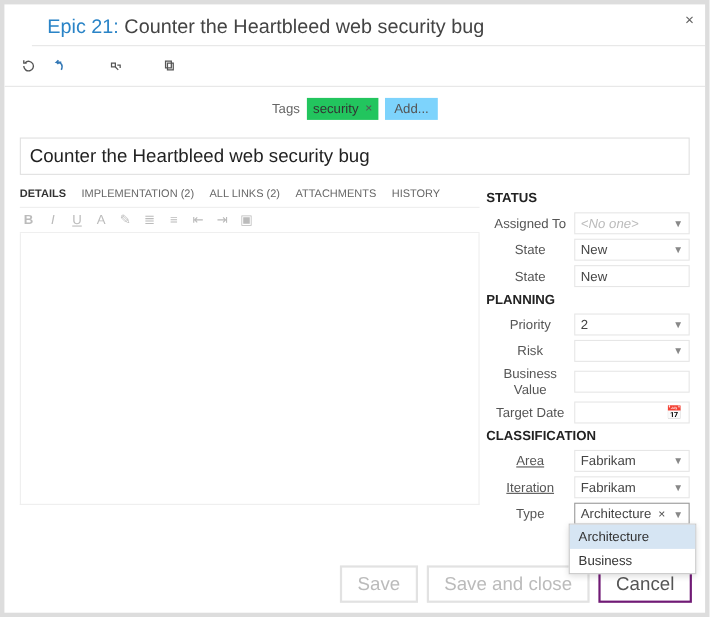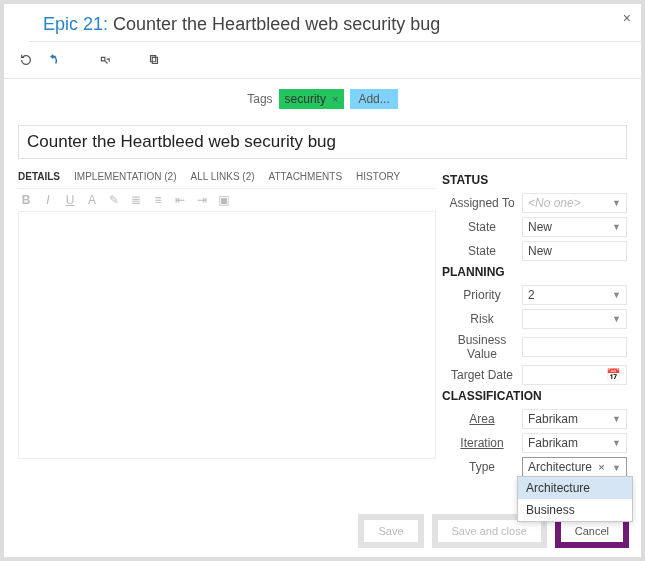--- a/index.html
+++ b/index.html
@@ -31,21 +31,21 @@
   .field-label.ul { text-decoration: underline; }
   .field-val { flex: 1; border: 1px solid #e6e6e6; background: #fff; padding: 2px 5px; height: 20px; display: flex; align-items: center; justify-content: space-between; color: #444; position: relative; }
   .placeholder { color: #bbb; font-style: italic; }
   .caret { color: #888; font-size: 9px; }
   .date-ico { font-size: 12px; color: #555; }
   .type-clear { color: #555; font-size: 11px; margin-right: 4px; cursor: pointer; }
   .dropdown { position: absolute; left: 513px; top: 472px; width: 116px; border: 1px solid #c8c8c8; background: #fff; box-shadow: 0 2px 6px rgba(0,0,0,0.15); z-index: 20; }
   .dropdown-item { padding: 4px 8px; cursor: pointer; }
   .dropdown-item.sel { background: #d6e5f3; }
   .footer { position: absolute; bottom: 9px; right: 12px; display: flex; gap: 8px; }
-  .btn { border: 6px solid #701a75; background: #fff; padding: 5px 14px; color: #555; cursor: pointer; font-size: 11px; margin-top: 12px; }
+  .btn { border: 2px solid #701a75; background: #fff; padding: 5px 14px; color: #555; cursor: pointer; font-size: 17px; margin-top: 12px; }
   .btn.disabled { color: #bbb; border-color: #e2e2e2; }
 </style>
 </head>
 <body>
 
 <div class="close-x">×</div>
 
 <div class="header">
   <span class="epic-id">Epic 21:</span>
   <span class="epic-title">Counter the Heartbleed web security bug</span>

